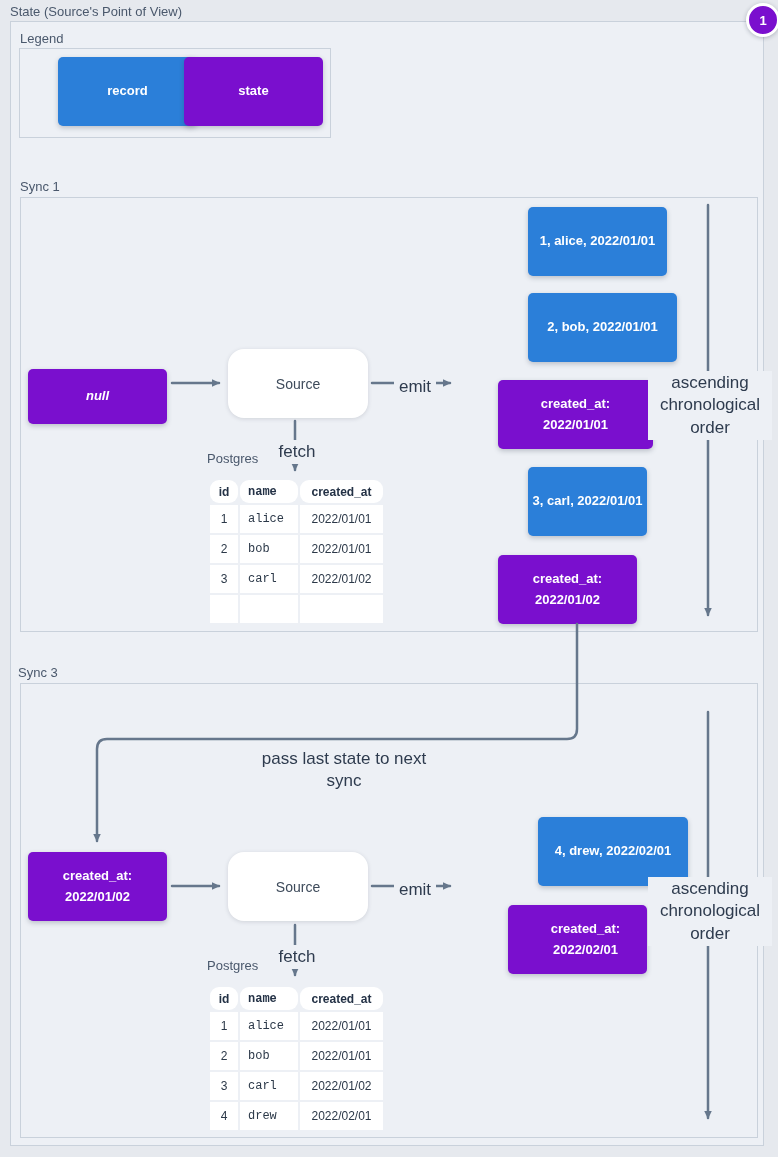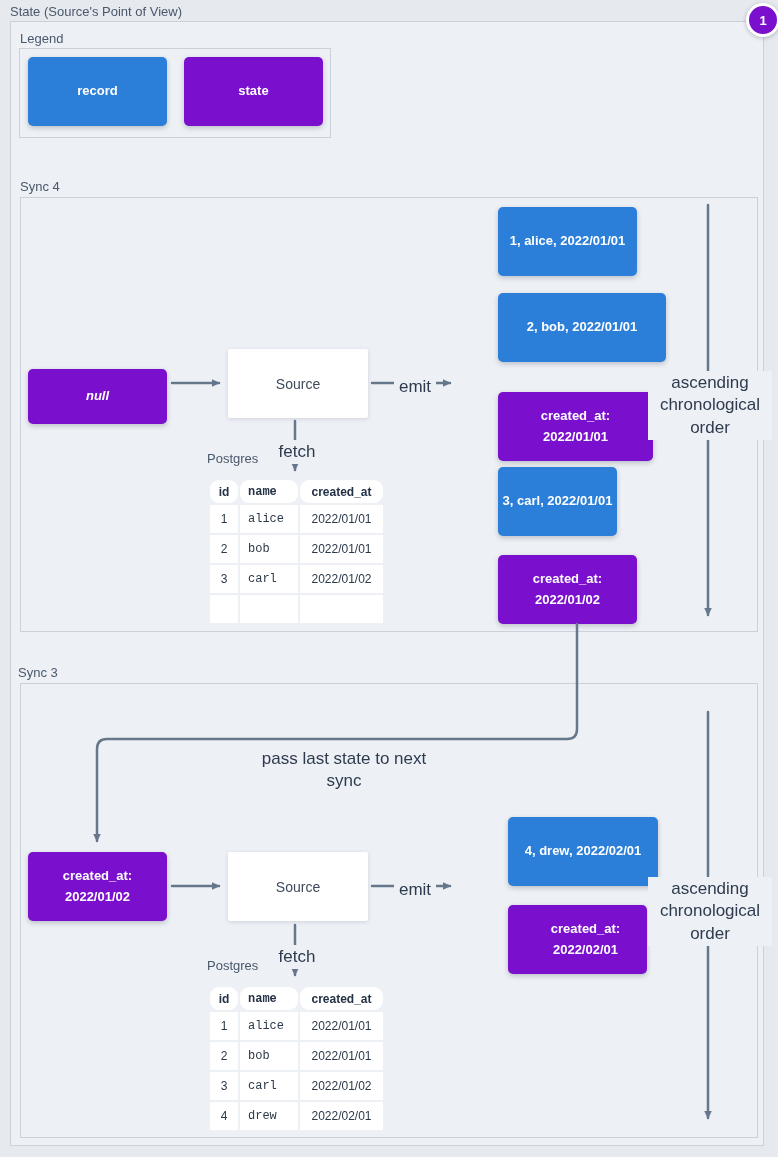--- a/index.html
+++ b/index.html
@@ -33,27 +33,27 @@
     display:flex;align-items:center;justify-content:center;
     text-align:center;
     color:#ffffff;
     font-size:13px;font-weight:700;
     line-height:1.55;
     box-shadow:0 2px 5px rgba(40,50,70,.25);
     z-index:1;
     padding:0 12px;
     box-sizing:border-box;
   }
-  .node.blue{background:#2b7fd9;}
+  .node.blue{background:#2b7fd9;margin-left:30px;}
   .node.purple{background:#7a0fce;}
   .node.nowrap{white-space:nowrap;padding:0 4px;}
   .source{
     position:absolute;
     background:#ffffff;
-    border-radius:2px;
+    border-radius:16px;
     display:flex;align-items:center;justify-content:center;
     font-size:14px;color:#3d4a5a;
     box-shadow:0 1px 4px rgba(40,50,70,.15);
     z-index:1;
   }
   .line-label{
     position:absolute;
     background:#edf0f5;
     color:#2e3b4e;
     font-size:17px;
@@ -100,21 +100,21 @@
 <div id="canvas">
 
   <div class="section-label" style="left:10px;top:4px;">State (Source's Point of View)</div>
   <div class="frame" style="left:10px;top:21px;width:754px;height:1125px;"></div>
 
   <div class="section-label" style="left:20px;top:31px;">Legend</div>
   <div class="frame" style="left:19px;top:48px;width:312px;height:90px;"></div>
   <div class="node blue" style="left:28px;top:57px;width:139px;height:69px;">record</div>
   <div class="node purple" style="left:184px;top:57px;width:139px;height:69px;">state</div>
 
-  <div class="section-label" style="left:20px;top:179px;">Sync 4</div>
+  <div class="section-label" style="left:20px;top:179px;">Sync 1</div>
   <div class="frame" style="left:20px;top:197px;width:738px;height:435px;"></div>
 
   <div class="section-label" style="left:18px;top:665px;">Sync 3</div>
   <div class="frame" style="left:20px;top:683px;width:738px;height:455px;"></div>
 
   <svg class="abs wires" style="left:0;top:0;" width="778" height="1157" viewBox="0 0 778 1157">
     <defs>
       <marker id="ah" markerWidth="12" markerHeight="12" refX="7.5" refY="4" orient="auto" markerUnits="userSpaceOnUse">
         <path d="M0,0 L8.5,4 L0,8 Z" fill="#66778c"></path>
       </marker>
@@ -132,22 +132,22 @@
     </g>
   </svg>
 
   <div class="node purple nowrap" style="left:28px;top:369px;width:139px;height:55px;font-style:italic;">null</div>
   <div class="source" style="left:228px;top:349px;width:140px;height:69px;">Source</div>
   <div class="line-label" style="left:394px;top:375px;width:38px;">emit</div>
   <div class="line-label" style="left:273px;top:440px;width:44px;">fetch</div>
   <div class="section-label" style="left:207px;top:451px;">Postgres</div>
 
   <div class="node blue nowrap" style="left:498px;top:207px;width:139px;height:69px;">1, alice, 2022/01/01</div>
-  <div class="node blue nowrap" style="left:498px;top:293px;width:168px;height:69px;">2, bob, 2022/01/01</div>
-  <div class="node purple" style="left:498px;top:392px;width:155px;height:69px;">created_at: 2022/01/01</div>
+  <div class="node blue nowrap" style="left:498px;top:293px;width:149px;height:69px;">2, bob, 2022/01/01</div>
+  <div class="node purple" style="left:498px;top:380px;width:155px;height:69px;">created_at: 2022/01/01</div>
   <div class="node blue nowrap" style="left:498px;top:467px;width:119px;height:69px;">3, carl, 2022/01/01</div>
   <div class="node purple" style="left:498px;top:555px;width:139px;height:69px;">created_at: 2022/01/02</div>
 
   <div class="line-label" style="left:648px;top:371px;width:120px;">ascending chronological order</div>
 
   <table class="pg" style="left:208px;top:478px;">
     <tbody>
         <tr>
       <th class="c-id">id</th>
       <th class="c-name">name</th>

